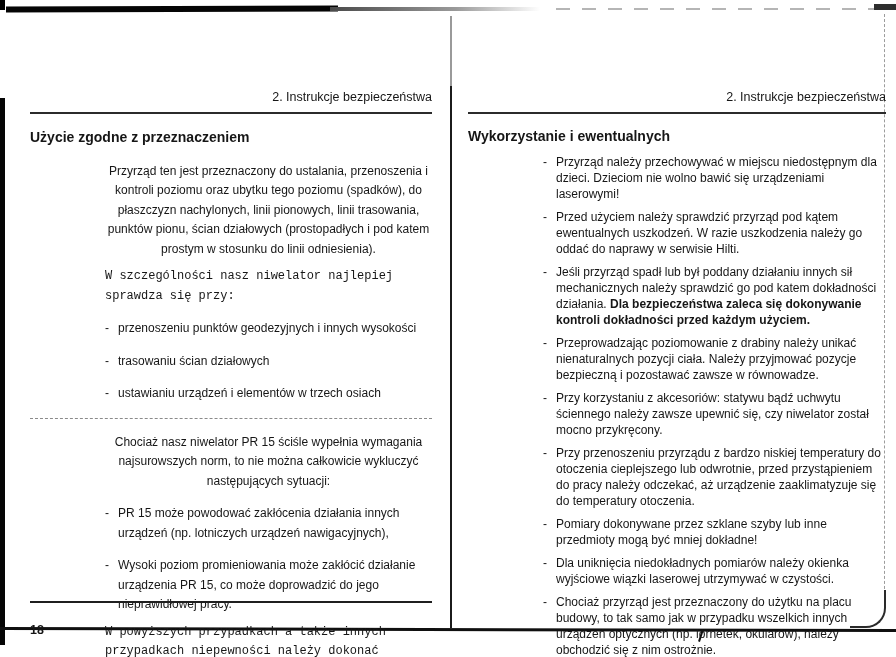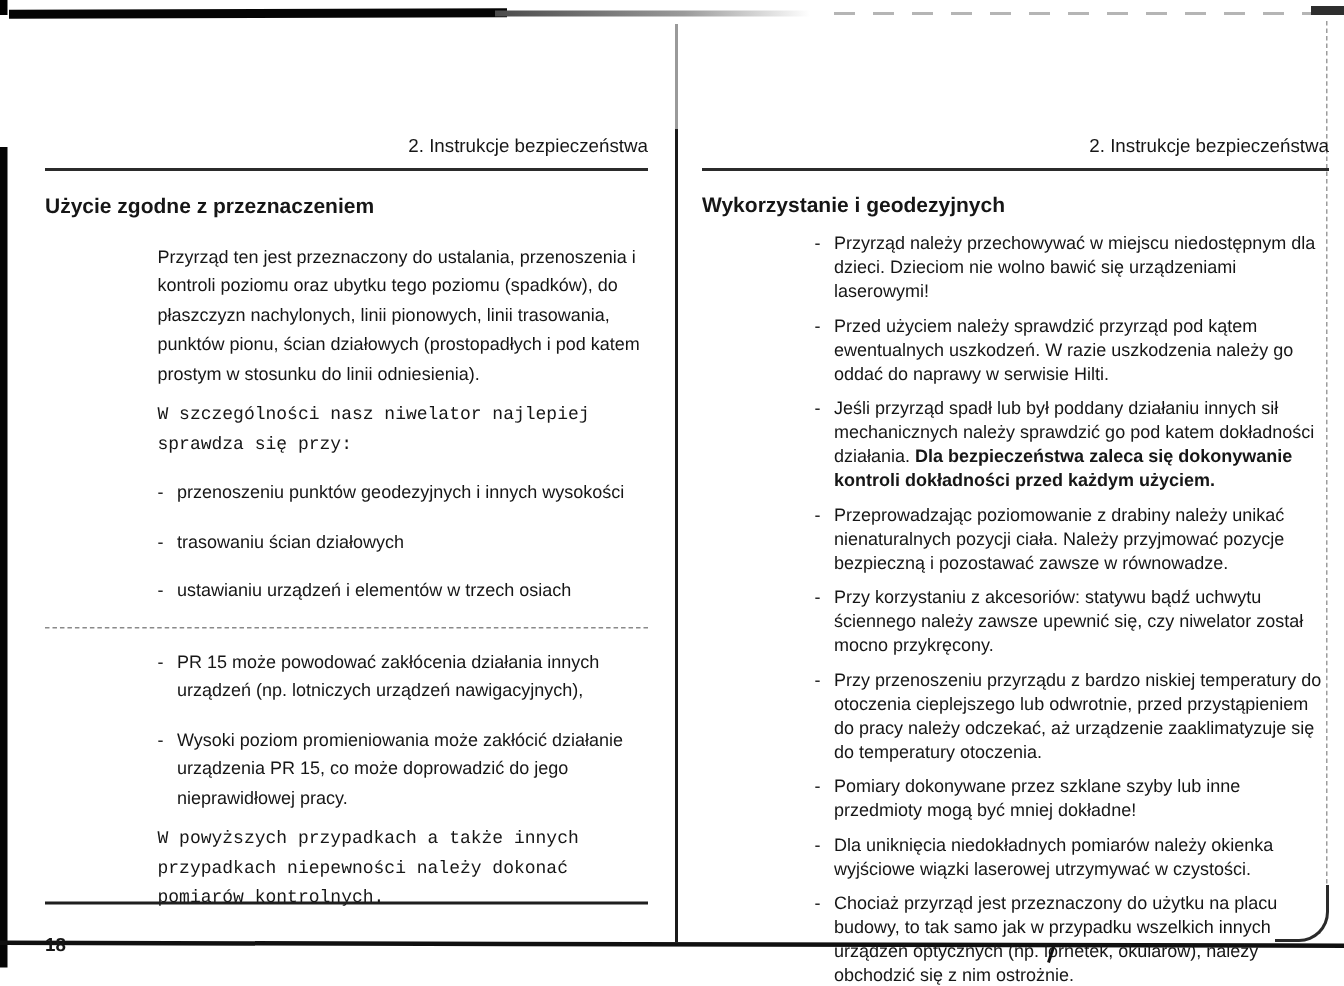--- a/index.html
+++ b/index.html
@@ -29,21 +29,21 @@
   .page{position:absolute;top:44px;font-size:12px;line-height:19.5px;margin-top:46px;}
   .page-left{left:30px;width:402px;}
   .page-right{left:468px;width:418px;line-height:16px;}
   .running-header{
     text-align:right;font-size:12.5px;line-height:14px;
     padding-bottom:8px;border-bottom:2px solid #2b2b2b;
   }
   .section-title{font-weight:bold;font-size:14px;margin:14px 0 0 0;}
   .indent{margin-left:75px;}
   p{margin:0;}
-  .p-gap{margin-top:14px;}
+  .p-gap{margin-top:14px;text-align:center;}
   .p-gap-sm{margin-top:8px;font-family:Liberation Mono, monospace;}
   .bullet{display:flex;margin-top:13px;}
   .page-right .bullet{margin-top:7px;}
   .bullet .dash{flex:0 0 13px;}
   .bullet .btxt{flex:1;}
   .dashed-rule{border:none;border-top:1px dashed #8a8a8a;margin:14px 0 0 0;height:0;}
   b{font-weight:bold;}
 
   
   .footer{position:absolute;border-top:2px solid #1f1f1f;font-size:12.5px;}
@@ -87,40 +87,41 @@
       </div>
       <div class="bullet">
         <span class="dash">-</span>
         <span class="btxt">ustawianiu urządzeń i elementów w trzech osiach</span>
       </div>
     </div>
 
     <hr class="dashed-rule">
 
     <div class="indent">
+      <p class="p-gap">Chociaż nasz niwelator PR 15 ściśle wypełnia wymagania najsurowszych norm, to nie można całkowicie wykluczyć następujących sytuacji:</p>
       <div class="bullet">
         <span class="dash">-</span>
         <span class="btxt">PR 15 może powodować zakłócenia działania innych urządzeń (np. lotniczych urządzeń nawigacyjnych),</span>
       </div>
       <div class="bullet">
         <span class="dash">-</span>
         <span class="btxt">Wysoki poziom promieniowania może zakłócić działanie urządzenia PR 15, co może doprowadzić do jego nieprawidłowej pracy.</span>
       </div>
       <p class="p-gap-sm">W powyższych przypadkach a także innych przypadkach niepewności należy dokonać pomiarów kontrolnych.</p>
     </div>
   </div>
 
   <div class="footer footer-left">
     <span class="pnum">18</span>
   </div>
 
   <div class="page page-right">
     <div class="running-header">2. Instrukcje bezpieczeństwa</div>
 
-    <h2 class="section-title">Wykorzystanie i geodezyjnych</h2>
+    <h2 class="section-title">Wykorzystanie i ewentualnych</h2>
     <div class="indent">
       <div class="bullet" style="margin-top:10px">
         <span class="dash">-</span>
         <span class="btxt">Przyrząd należy przechowywać w miejscu niedostępnym dla dzieci. Dzieciom nie wolno bawić się urządzeniami laserowymi!</span>
       </div>
       <div class="bullet">
         <span class="dash">-</span>
         <span class="btxt">Przed użyciem należy sprawdzić przyrząd pod kątem ewentualnych uszkodzeń. W razie uszkodzenia należy go oddać do naprawy w serwisie Hilti.</span>
       </div>
       <div class="bullet">

